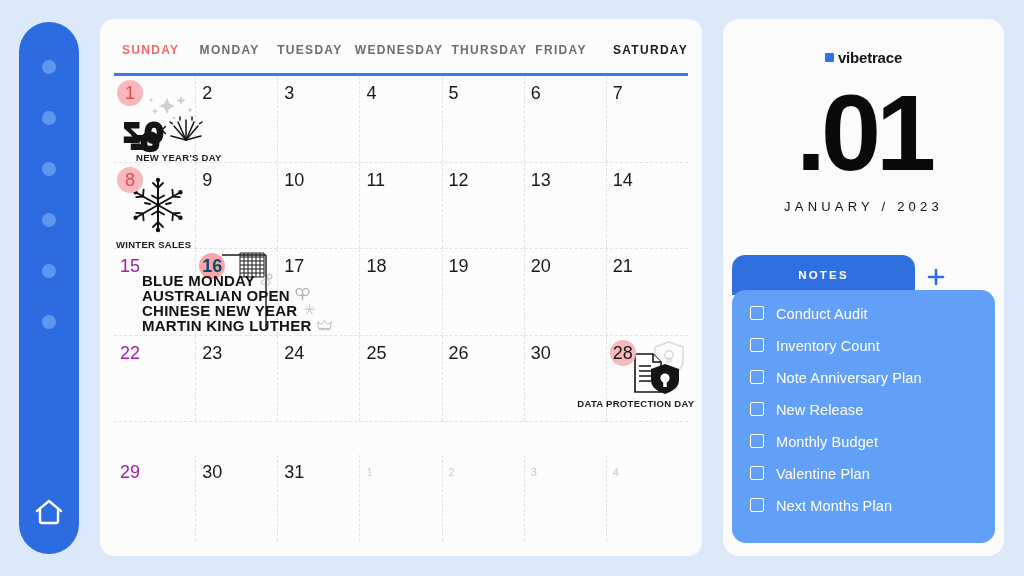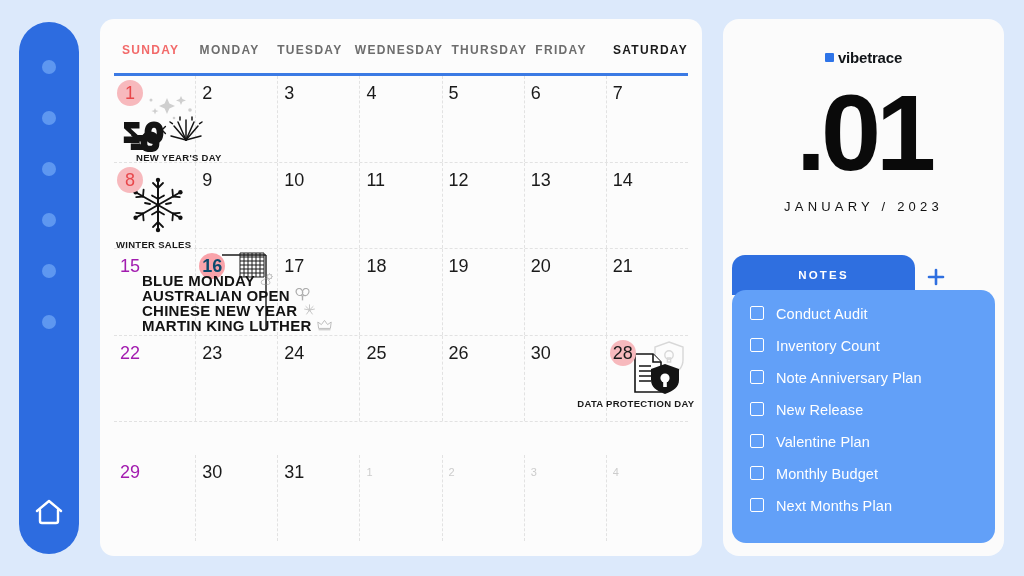--- a/index.html
+++ b/index.html
@@ -551,24 +551,24 @@
     <div class="note-row">
       <span class="note-box"></span>
       <span class="note-txt">Note Anniversary Plan</span>
     </div>
     <div class="note-row">
       <span class="note-box"></span>
       <span class="note-txt">New Release</span>
     </div>
     <div class="note-row">
       <span class="note-box"></span>
+      <span class="note-txt">Monthly Budget</span>
+    </div>
+    <div class="note-row">
+      <span class="note-box"></span>
       <span class="note-txt">Valentine Plan</span>
-    </div>
-    <div class="note-row">
-      <span class="note-box"></span>
-      <span class="note-txt">Monthly Budget</span>
     </div>
     <div class="note-row">
       <span class="note-box"></span>
       <span class="note-txt">Next Months Plan</span>
     </div>
   </div>
 </div>
 
 </body></html>

